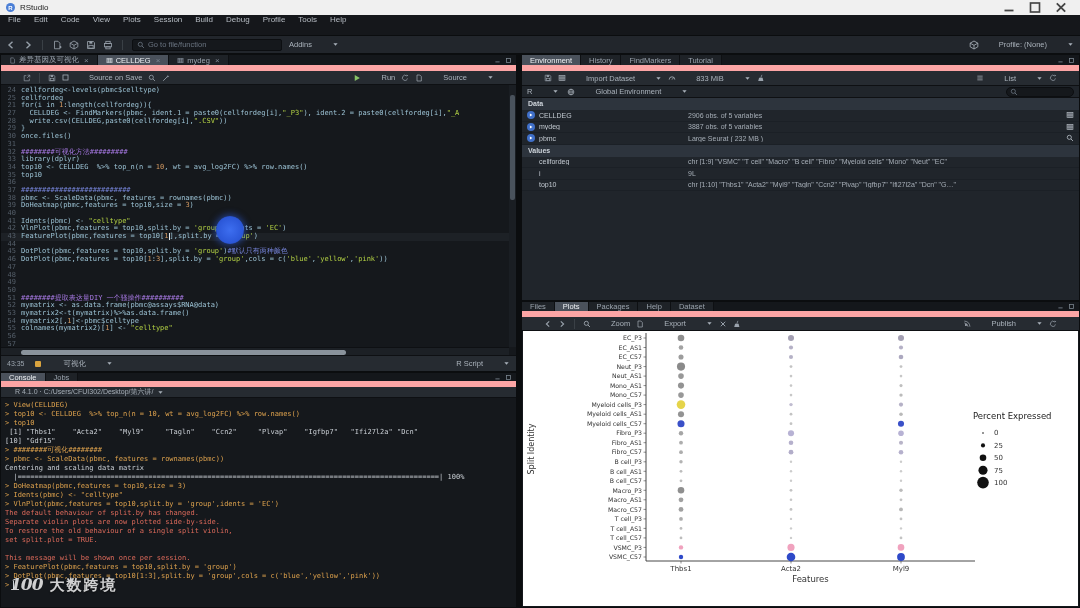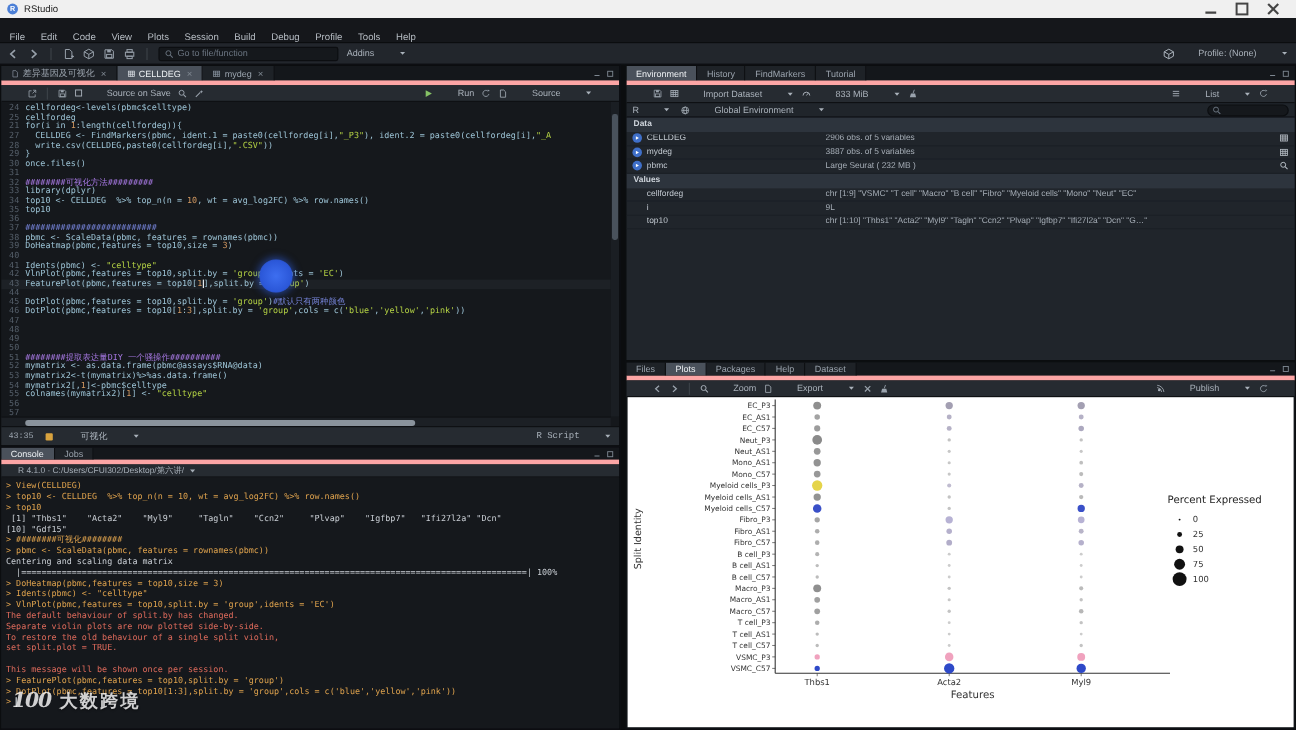--- a/index.html
+++ b/index.html
@@ -6,38 +6,38 @@
   html,body{width:1080px;height:608px;overflow:hidden;background:#07090b;font-family:"Liberation Sans",sans-serif;}
   #app{position:absolute;left:0;top:0;width:1080px;height:608px;background:#0b0d0f;}
   
   .titlebar{position:absolute;left:0;top:0;width:100%;height:15px;background:#f0f0f0;display:flex;align-items:center;gap:5px;padding:0 6px;}
   .app-icon{width:9px;height:9px;border-radius:50%;background:#4b7fd6;color:#fff;font-size:6px;font-weight:bold;display:flex;align-items:center;justify-content:center;flex:none;}
   .titlebar .title{font-size:8px;color:#222;}
   .win-controls{margin-left:auto;display:flex;}
   .win-btn{width:26px;height:15px;display:flex;align-items:center;justify-content:center;color:#444;}
   .win-btn svg{width:8px;height:8px;}
   
-  .menubar{position:absolute;left:0;top:15px;width:100%;height:21px;background:#15171b;border-bottom:1px solid #0b0d0f;display:flex;align-items:flex-end;gap:13px;padding:0 8px;}
+  .menubar{position:absolute;left:0;top:15px;width:100%;height:21px;background:#15171b;border-bottom:1px solid #0b0d0f;display:flex;align-items:flex-start;gap:13px;padding:0 8px;}
   .menu-item{font-size:8px;color:#b6bcc3;}
   .toolbar{position:absolute;left:0;top:36px;width:100%;height:18px;background:#22262c;border-bottom:1px solid #0b0d0f;display:flex;align-items:center;gap:7px;padding:0 6px;color:#97a0aa;}
   .tb-icon{width:10px;height:10px;display:inline-block;flex:none;}
   .tb-icon.sm{width:8px;height:8px;}
   .tb-icon.xs{width:7px;height:7px;}
   [data-icon] svg{width:100%;height:100%;display:block;}
   .tb-label{display:flex;align-items:center;gap:20px;font-size:7.5px;color:#aab2bb;}
   .sep{width:1px;height:10px;background:#3a4046;margin:0 2px;flex:none;}
   .spacer{flex:1;}
   .goto-box{display:flex;align-items:center;gap:3px;background:#15181c;border:1px solid #0c0e11;border-radius:2px;height:12px;padding:0 4px;width:150px;color:#6a7480;font-size:7.5px;}
   
   .pane{position:absolute;background:#15181c;border:1px solid #0b0d0f;overflow:hidden;}
   .source-pane{left:0;top:54px;width:517px;height:318px;}
   .console-pane{left:0;top:372px;width:517px;height:236px;}
   .env-pane{left:521px;top:54px;width:559px;height:247px;}
   .plots-pane{left:521px;top:301px;width:559px;height:307px;}
-  .tabbar{display:flex;background:#14171b;border-bottom:4px solid #fca5a5;text-align:right;}
+  .tabbar{display:flex;background:#14171b;border-bottom:6px solid #fca5a5;text-align:right;}
   .tabbar.h16{height:16px;} .tabbar.h15{height:15px;} .tabbar.h14{height:14px;}
   .tabs{display:flex;flex:1;height:100%;overflow:hidden;}
   .tab{display:flex;align-items:center;gap:3px;padding:0 8px;font-size:7.5px;color:#9aa3ad;background:#1e2227;border-right:1px solid #0e1013;white-space:nowrap;}
   .tab .tb-icon{color:#8a94a0;}
   .tab.active{background:#4a515b;color:#eef1f4;}
   .tab.active .tb-icon{color:#d8dde2;}
   .tabx{font-size:8px;color:#7d8690;margin-left:2px;}
   .pane-buttons{margin-left:auto;display:flex;gap:4px;align-items:center;padding-right:4px;color:#7d8791;}
   .ptoolbar{height:14px;background:#262b31;border-bottom:1px solid #0e1013;display:flex;align-items:center;gap:6px;padding:0 22px;color:#9aa3ad;font-size:7.5px;}
   .ptoolbar.h15{height:15px;}
@@ -51,21 +51,21 @@
   .tk-d{color:#9cc3d5;}
   .tk-s{color:#b4d244;}
   .tk-n{color:#d49a62;}
   .tk-c{color:#7583d8;}
   .tk-ch{color:#a678e2;}
   .caret{display:inline-block;width:1px;height:7px;background:#e2e8ec;vertical-align:middle;}
   .vscroll{position:absolute;right:0;top:30px;bottom:24px;width:7px;background:#1a1e23;}
   .vthumb{position:absolute;top:10px;left:1px;width:5px;height:105px;background:#49525c;border-radius:2px;}
   .hscroll{position:absolute;left:0;right:7px;bottom:16px;height:8px;background:#1c2025;border-top:1px solid #0e1013;}
   .hthumb{position:absolute;left:20px;top:1.5px;width:325px;height:5px;background:#8a939c;border-radius:3px;}
-  .statusbar{position:absolute;left:0;right:0;bottom:0;height:16px;background:#262b31;border-top:1px solid #0e1013;display:flex;align-items:center;gap:10px;padding:0 6px;font-size:7px;color:#9aa3ad;font-family:Liberation Mono, monospace;}
+  .statusbar{position:absolute;left:0;right:0;bottom:0;height:16px;background:#262b31;border-top:1px solid #0e1013;display:flex;align-items:center;gap:10px;padding:0 6px;font-size:7px;color:#9aa3ad;}
   .secdot{width:6px;height:6px;background:#d9a33e;display:inline-block;border-radius:1px;margin-right:3px;}
   
   .con-header{height:11px;background:#262b31;border-bottom:1px solid #0e1013;display:flex;align-items:center;gap:4px;padding:0 4px 0 14px;font-size:7px;color:#a6aeb7;}
   .con-body{position:absolute;top:25px;left:0;right:0;bottom:0;padding:3px 4px;background:#15181c;overflow:hidden;}
   .con-line{font:7px "DejaVu Sans Mono",monospace;line-height:9px;min-height:9px;white-space:pre;}
   .k-cmd{color:#dea24d;}
   .k-out{color:#c9ced4;}
   .k-msg{color:#dd6a5b;}
   .caret.con{height:8px;background:#cfd5da;}
   

